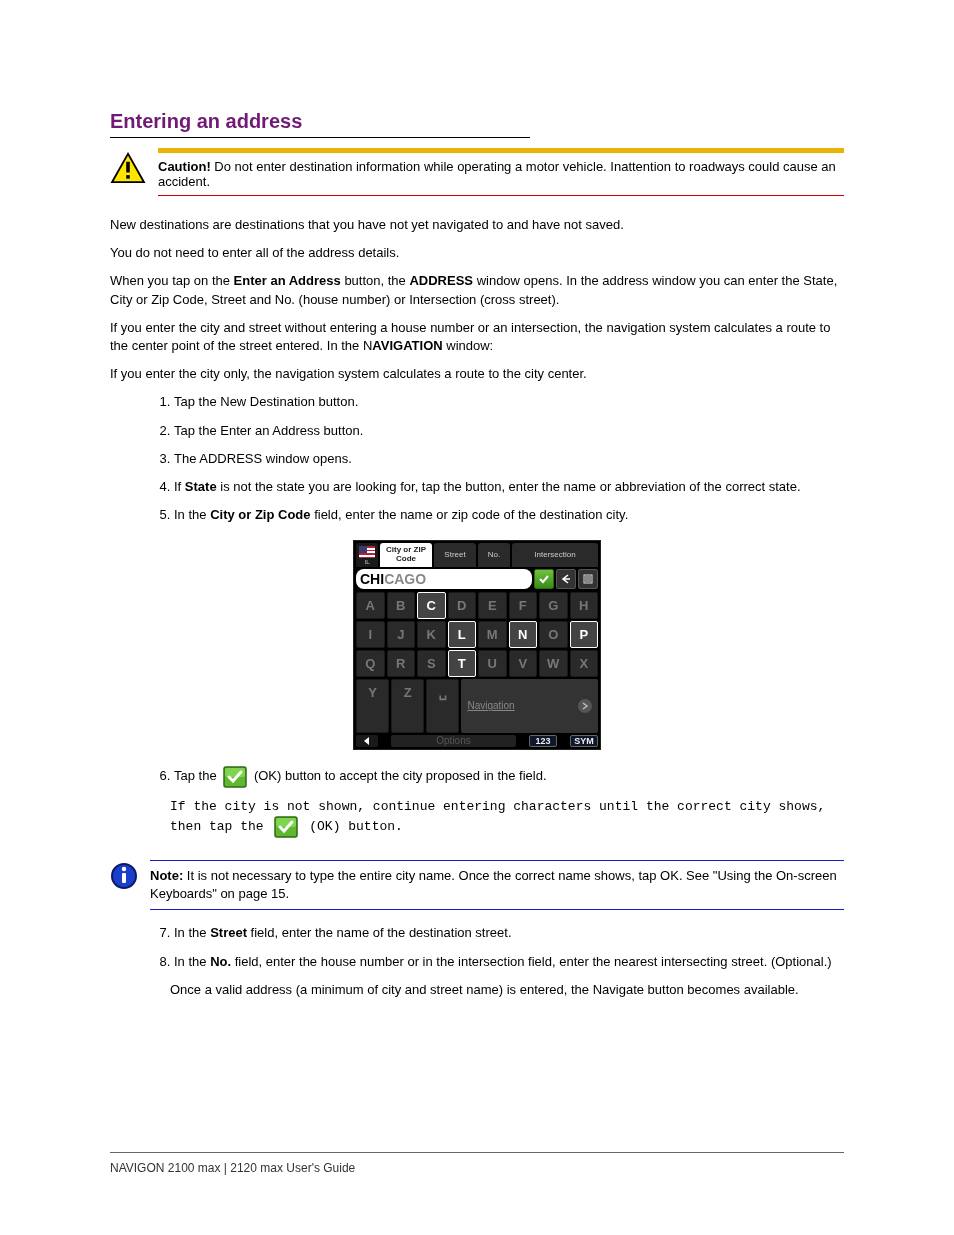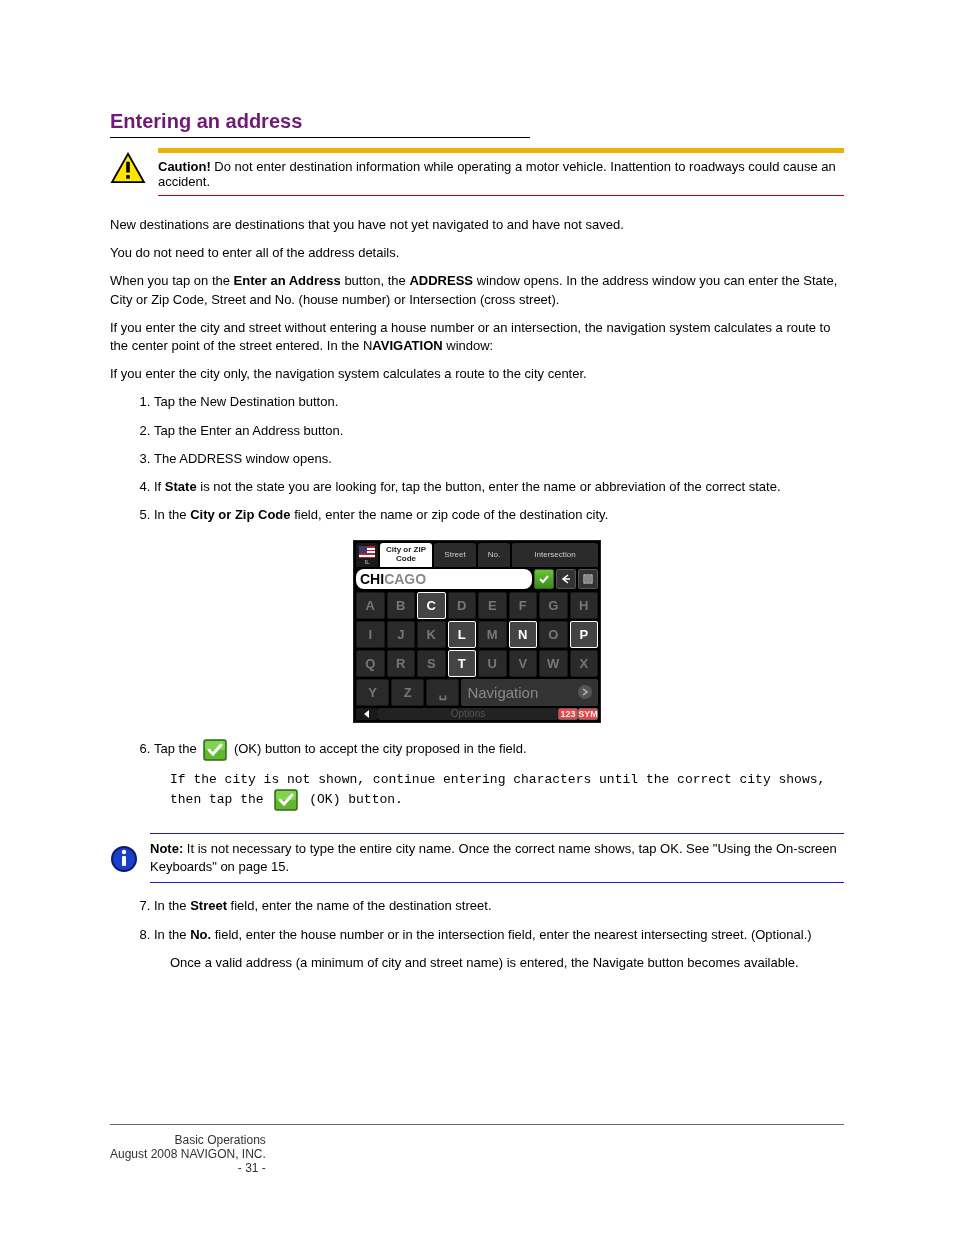--- a/index.html
+++ b/index.html
@@ -44,21 +44,21 @@
     flex: 1;
   }
   .caution-text .lead { font-weight: bold; }
   .body-text {
     font-size: 13px;
     margin: 10px 0;
     line-height: 1.4;
   }
   .ol-list {
     list-style: decimal;
-    margin-left: 44px;
+    margin-left: 64px;
     font-size: 13px;
   }
   .ol-list li { margin: 10px 0; line-height: 1.4; }
   .sub-note { margin-left: 60px; font-size: 13px; line-height: 1.4; margin-top: 6px; font-family: Liberation Mono, monospace; }
   .screenshot-wrap {
     display: flex;
     justify-content: center;
     margin: 16px 0;
   }
 
@@ -152,45 +152,46 @@
     margin-top: 2px;
   }
   .kbd-nav-row .kbd-key { flex: 1; }
   .kbd-nav-label {
     flex: 4;
     background: #333;
     color: #888;
     display: flex;
     align-items: center;
     justify-content: space-between;
-    padding: 5px 6px;
-    font-size: 15px;
+    padding: 20px 6px;
+    font-size: 10px;
     border-radius: 2px;
+    text-decoration: underline;
   }
   .kbd-bottom {
     display: flex;
-    gap: 0;
+    gap: 13px;
     margin-top: 2px;
     align-items: stretch;
   }
   .kbd-bottom .back-arrow { width: 22px; background:#1a1a1a; color:#fff; display:flex;align-items:center;justify-content:center;border-radius:2px;font-size:12px;}
   .kbd-bottom .options { flex:1; background:#222; color:#555; display:flex;align-items:center;justify-content:center;font-size:10px;border-radius:2px;}
-  .kbd-bottom .chip { width:20px; background:#ef4444;color:#eee;display:flex;align-items:center;justify-content:center;font-size:9px;font-weight:bold;border:1px solid #666;border-radius:2px;}
+  .kbd-bottom .chip { width:28px; background:#0f172a;color:#eee;display:flex;align-items:center;justify-content:center;font-size:9px;font-weight:bold;border:1px solid #666;border-radius:2px;}
 
   .inline-check-icon {
     display: inline-block;
     width: 24px; height: 22px;
     vertical-align: middle;
     margin: 0 3px;
   }
   .check-svg { display:block; }
 
   .note-box {
     display: flex;
-    align-items: center;
+    align-items: flex-start;
     gap: 12px;
     margin: 22px 0 14px 0;
   }
   .note-icon {
     width: 28px; height: 28px; flex-shrink:0; margin-top:2px;
   }
   .note-text {
     border-top: 1px solid #1a1acc;
     border-bottom: 1px solid #1a1acc;
     padding: 6px 0;
@@ -388,18 +389,14 @@
     </li>
     <li>
       <span>In the </span><span style="font-weight:bold">No.</span><span> field, enter the house number or in the intersection field, enter the nearest intersecting street. (Optional.)</span>
     </li>
   </ol>
 
   <p class="body-text" style="margin-left:60px">Once a valid address (a minimum of city and street name) is entered, the Navigate button becomes available.</p>
 </div>
 
 <div class="footer">
-  <div style="text-align:right">
-    <div>Basic Operations</div>
-    <div>August 2008 NAVIGON, INC.</div>
-    <div>- 31 -</div>
-  </div>
+  <div>NAVIGON 2100 max | 2120 max User's Guide</div>
 </div>
 
 </body></html>

